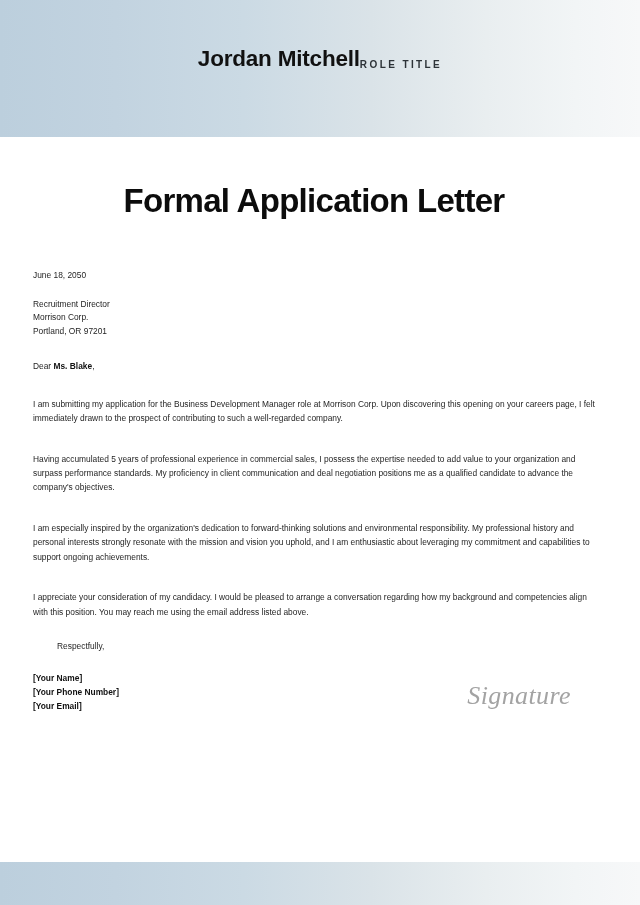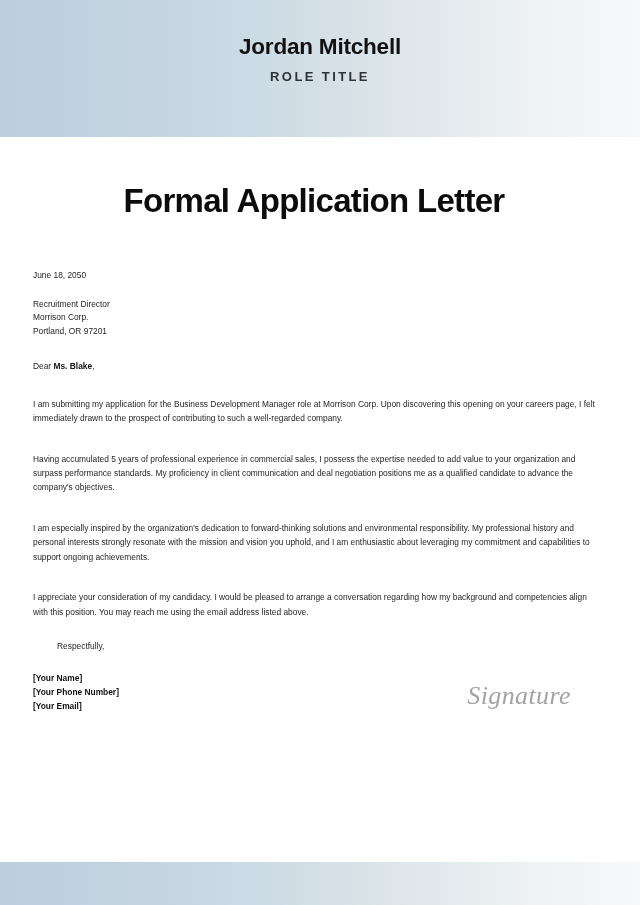--- a/index.html
+++ b/index.html
@@ -40,36 +40,36 @@
   }
 
   
   .header-inner {
     position: absolute;
     top: 0;
     left: 0;
     width: 640px;
     height: 137px;
     display: flex;
-    flex-direction: column;
+    flex-direction: row;
     align-items: center;
     justify-content: center;
     padding-bottom: 18px;
     box-sizing: border-box;
   }
   .brand-name {
     font-size: 22.5px;
     font-weight: bold;
     letter-spacing: -0.2px;
     color: #111111;
     line-height: 1.1;
   }
   .brand-role {
     margin-top: 9px;
-    font-size: 13px;
+    font-size: 10px;
     font-weight: bold;
     letter-spacing: 2.4px;
     color: #2d3338;
   }
 
   
   .sheet {
     position: absolute;
     top: 137px;
     left: 0;

